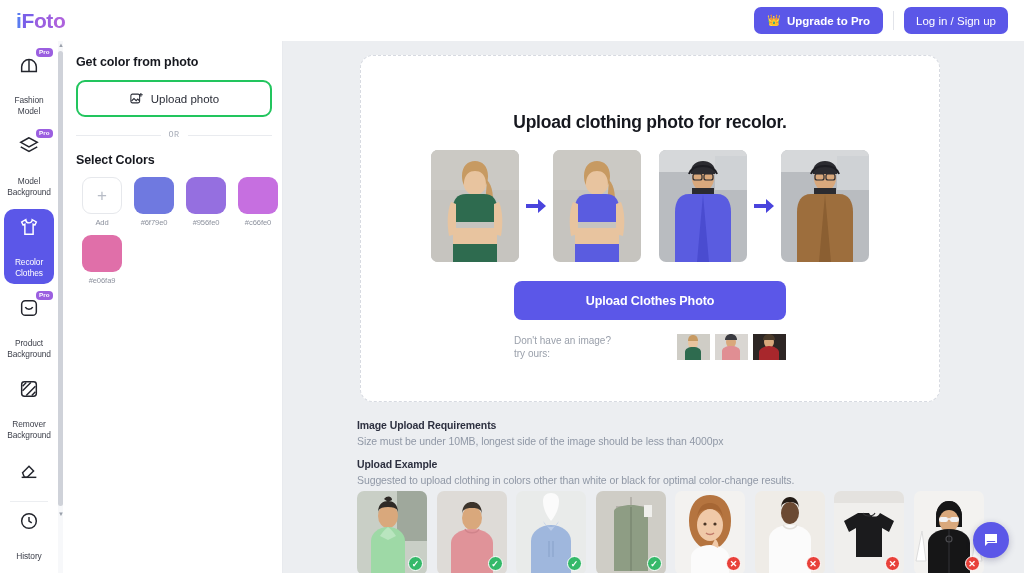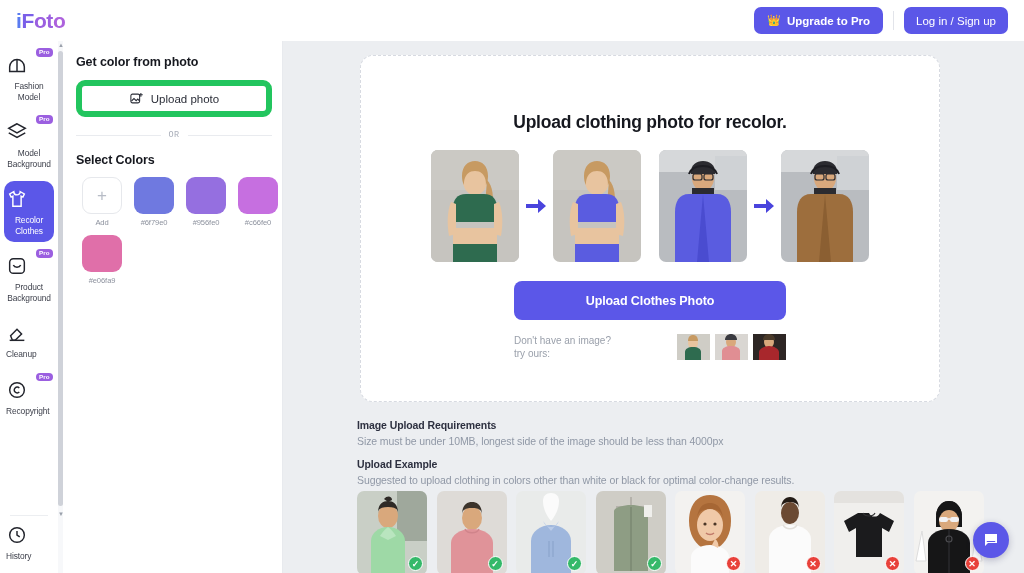--- a/index.html
+++ b/index.html
@@ -43,21 +43,21 @@
     background: #fff; display: flex; flex-direction: column; align-items: center;
     z-index: 20;
   }
   .rail-scroll {
     width: 58px; height: 480px; overflow: hidden; position: relative;
     padding-top: 6px;
   }
   .rail-item {
     position: relative; width: 50px; margin: 0 auto 6px auto;
     padding: 7px 2px 6px 2px; border-radius: 10px;
-    display: flex; flex-direction: column; align-items: flex-start; gap: 5px;
+    display: flex; flex-direction: column; align-items: center; gap: 19px;
     cursor: pointer;
   }
   .rail-item.active { background: #5b57e8; }
   .rail-icon { width: 22px; height: 22px; display: block; color: #23252d; }
   .rail-item.active .rail-icon { color: #ffffff; }
   .rail-label {
     font-size: 8.4px; line-height: 10.5px; text-align: center;
     color: #3c3f4a; font-weight: 400; letter-spacing: -0.1px;
   }
   .rail-item.active .rail-label { color: #ffffff; }
@@ -86,21 +86,21 @@
 
   
   .panel {
     position: absolute; top: 41px; left: 63px; width: 220px; height: 532px;
     background: #ffffff; padding: 14px 14px 0 13px; z-index: 10;
     border-right: 1px solid #e8eaee;
   }
   .panel-title { font-size: 12.5px; font-weight: 700; color: #16181f; letter-spacing: -0.1px; }
   .upload-photo-btn {
     margin-top: 11px; width: 196px; height: 37px;
-    border: 6px solid #22c55e; border-radius: 9px; background: #fff;
+    border: 2px solid #22c55e; border-radius: 9px; background: #fff;
     display: flex; align-items: center; justify-content: center; gap: 7px;
     cursor: pointer; font-size: 11.5px; color: #2b2e38;
     font-family: "Liberation Sans", sans-serif;
   }
   .or-row { display: flex; align-items: center; gap: 8px; margin: 13px 0 13px 0; width: 196px; font-family: Liberation Mono, monospace; }
   .or-line { flex: 1; height: 1px; background: #e9ebef; }
   .or-text { font-size: 8.5px; color: #a9aeb9; letter-spacing: 0.4px; }
   .swatch-grid { display: flex; flex-wrap: wrap; gap: 0px; margin-top: 10px; width: 208px; }
   .swatch-cell { width: 52px; display: flex; flex-direction: column; align-items: center; gap: 4px; margin-bottom: 8px; }
   .swatch {
@@ -222,20 +222,27 @@
 
       <div class="rail-item">
         <span class="pro-badge">Pro</span>
         <svg class="rail-icon" viewBox="0 0 24 24" fill="none" stroke="currentColor" stroke-width="1.6">
             <rect x="4" y="4" width="16" height="16" rx="4"></rect>
             <path d="M8 11c1.2 3 6.8 3 8 0"></path>
           </svg>
         <span class="rail-label">Product Background</span>
       </div>
 
+      <div class="rail-item">
+        <svg class="rail-icon" viewBox="0 0 24 24" fill="none" stroke="currentColor" stroke-width="1.6">
+            <rect x="4" y="4" width="16" height="16" rx="3"></rect>
+            <path d="M5 14 14 5M9 19l10-10M5 9l4-4M15 19l4-4"></path>
+          </svg>
+        <span class="rail-label">Remover Background</span>
+      </div>
 
       <div class="rail-item">
         <svg class="rail-icon" viewBox="0 0 24 24" fill="none" stroke="currentColor" stroke-width="1.6">
             <path d="m5 15 7-7 5 5-7 7H7z"></path>
             <path d="M4 20h16"></path>
           </svg>
         <span class="rail-label">Cleanup</span>
       </div>
 
 

